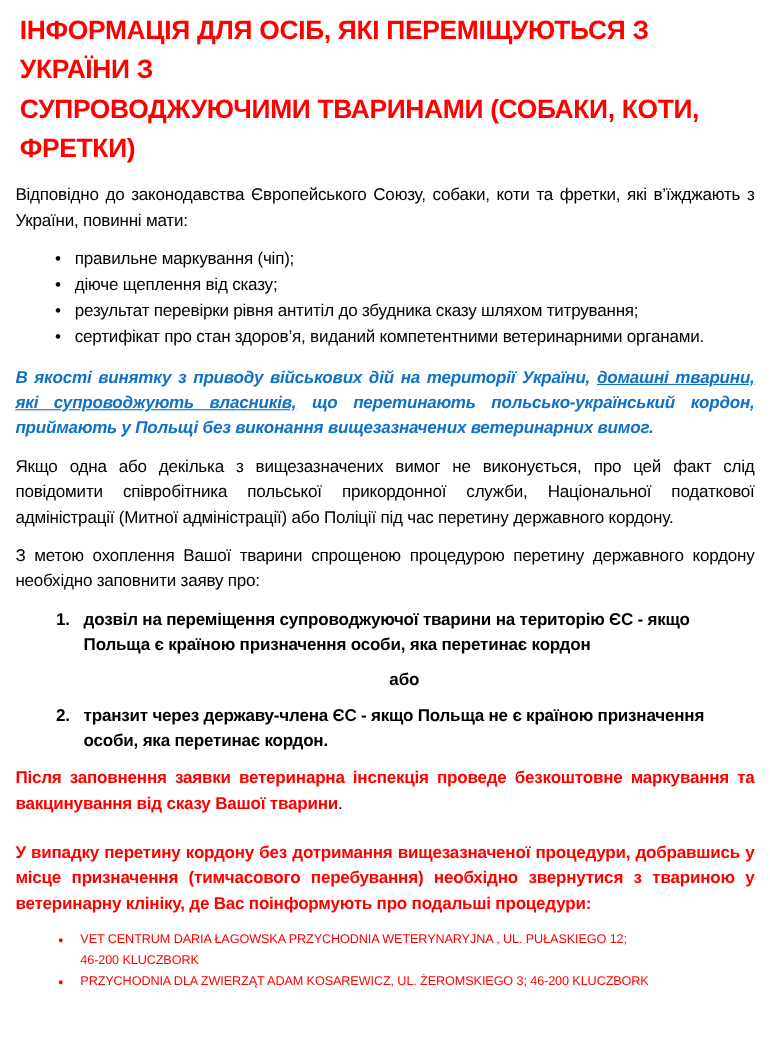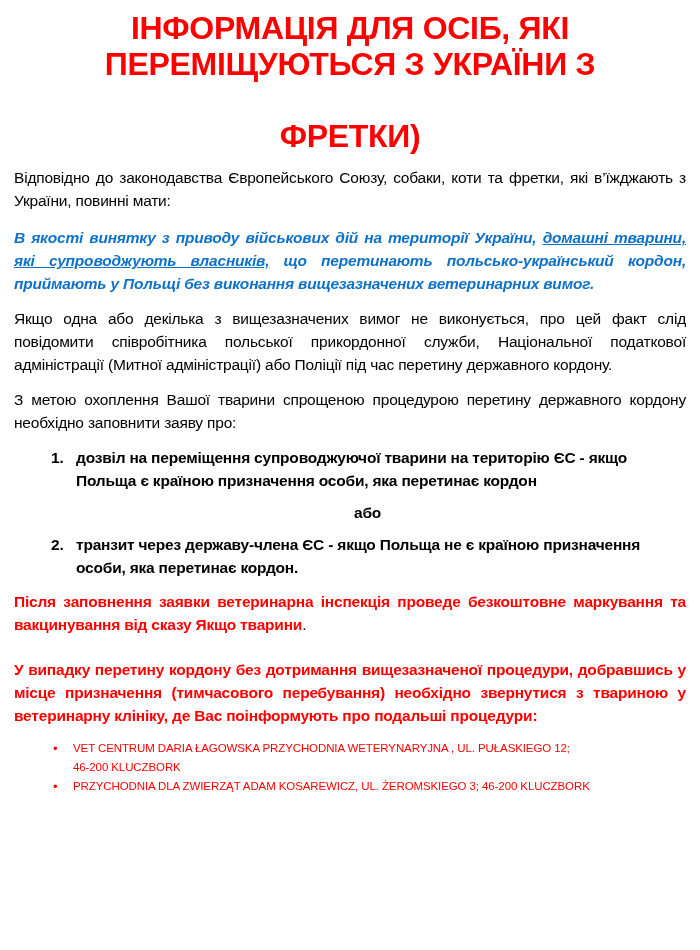--- a/index.html
+++ b/index.html
@@ -8,24 +8,24 @@
     width: 700px;
     height: 950px;
     background: #ffffff;
     font-family: "Liberation Sans", sans-serif;
     color: #000000;
     padding: 6px 14px 0 14px;
     overflow: hidden;
   }
   .title {
     color: #ff0000;
-    font-size: 32px;
+    font-size: 24px;
     font-weight: 700;
     line-height: 36px;
-    text-align: center;
+    text-align: left;
     letter-spacing: -0.3px;
     margin: 4px 4px 10px 4px;
   }
   p {
     font-size: 15.5px;
     line-height: 23px;
     letter-spacing: -0.2px;
     text-align: justify;
     margin: 12px 0;
   }
@@ -97,46 +97,52 @@
     font-size: 13px;
   }
 </style>
 </head>
 <body>
 
 <div>
 
   <h1 class="title">
     <span>ІНФОРМАЦІЯ ДЛЯ ОСІБ, ЯКІ ПЕРЕМІЩУЮТЬСЯ З УКРАЇНИ З</span><br>
-    <br>
+    <span>СУПРОВОДЖУЮЧИМИ ТВАРИНАМИ (СОБАКИ, КОТИ,</span><br>
     <span>ФРЕТКИ)</span>
   </h1>
 
   <p>Відповідно до законодавства Європейського Союзу, собаки, коти та фретки, які в’їжджають з України, повинні мати:</p>
 
+  <ul class="req-list">
+    <li>правильне маркування (чіп);</li>
+    <li>діюче щеплення від сказу;</li>
+    <li>результат перевірки рівня антитіл до збудника сказу шляхом титрування;</li>
+    <li>сертифікат про стан здоров’я, виданий компетентними ветеринарними органами.</li>
+  </ul>
 
   <p class="exception"><span>В якості винятку з приводу військових дій на території України, </span><span class="u">домашні тварини, які супроводжують власників,</span><span> що перетинають польсько-український кордон, приймають у Польщі без виконання вищезазначених ветеринарних вимог.</span></p>
 
   <p>Якщо одна або декілька з вищезазначених вимог не виконується, про цей факт слід повідомити співробітника польської прикордонної служби, Національної податкової адміністрації (Митної адміністрації) або Поліції під час перетину державного кордону.</p>
 
   <p>З метою охоплення Вашої тварини спрощеною процедурою перетину державного кордону необхідно заповнити заяву про:</p>
 
   <div class="num-item">
     <span class="num">1.</span>
     <span>дозвіл на переміщення супроводжуючої тварини на територію ЄС - якщо Польща є країною призначення особи, яка перетинає кордон</span>
   </div>
 
   <p class="or">або</p>
 
   <div class="num-item item2">
     <span class="num">2.</span>
     <span>транзит через державу-члена ЄС - якщо Польща не є країною призначення особи, яка перетинає кордон.</span>
   </div>
 
-  <p class="red-para free-para"><span>Після заповнення заявки ветеринарна інспекція проведе  безкоштовне маркування та вакцинування від сказу  Якщо тварини</span><span class="black-period">.</span></p>
+  <p class="red-para free-para"><span>Після заповнення заявки ветеринарна інспекція проведе  безкоштовне маркування та вакцинування від сказу  Вашої тварини</span><span class="black-period">.</span></p>
 
 
   <p class="red-para warning-para">У випадку перетину кордону без дотримання вищезазначеної процедури, добравшись у місце призначення (тимчасового перебування) необхідно звернутися з твариною у ветеринарну клініку, де Вас поінформують про подальші процедури:</p>
 
   <ul class="clinics">
     <li><span>VET CENTRUM DARIA ŁAGOWSKA PRZYCHODNIA WETERYNARYJNA , UL. PUŁASKIEGO 12;</span><br><span>46-200 KLUCZBORK</span></li>
     <li><span>PRZYCHODNIA DLA ZWIERZĄT ADAM KOSAREWICZ, UL. ŻEROMSKIEGO 3; 46-200 KLUCZBORK</span></li>
 
   </ul>
 

